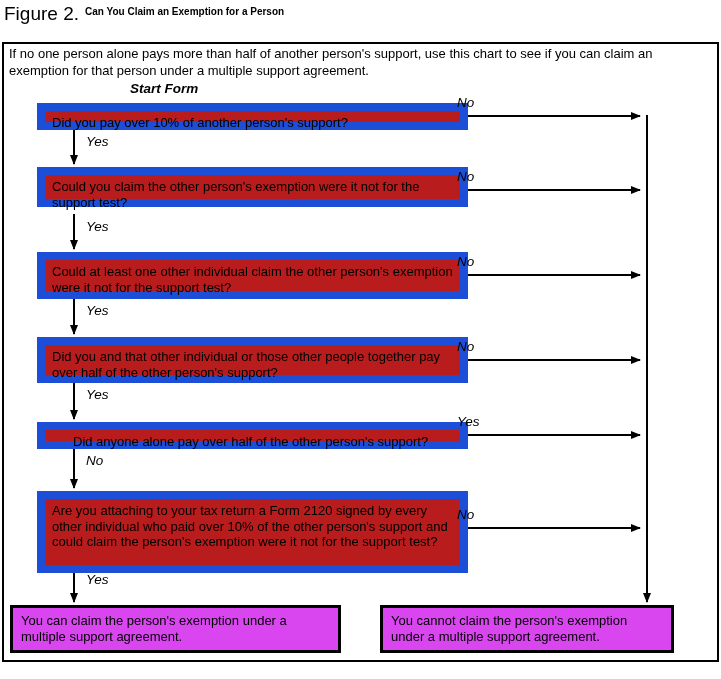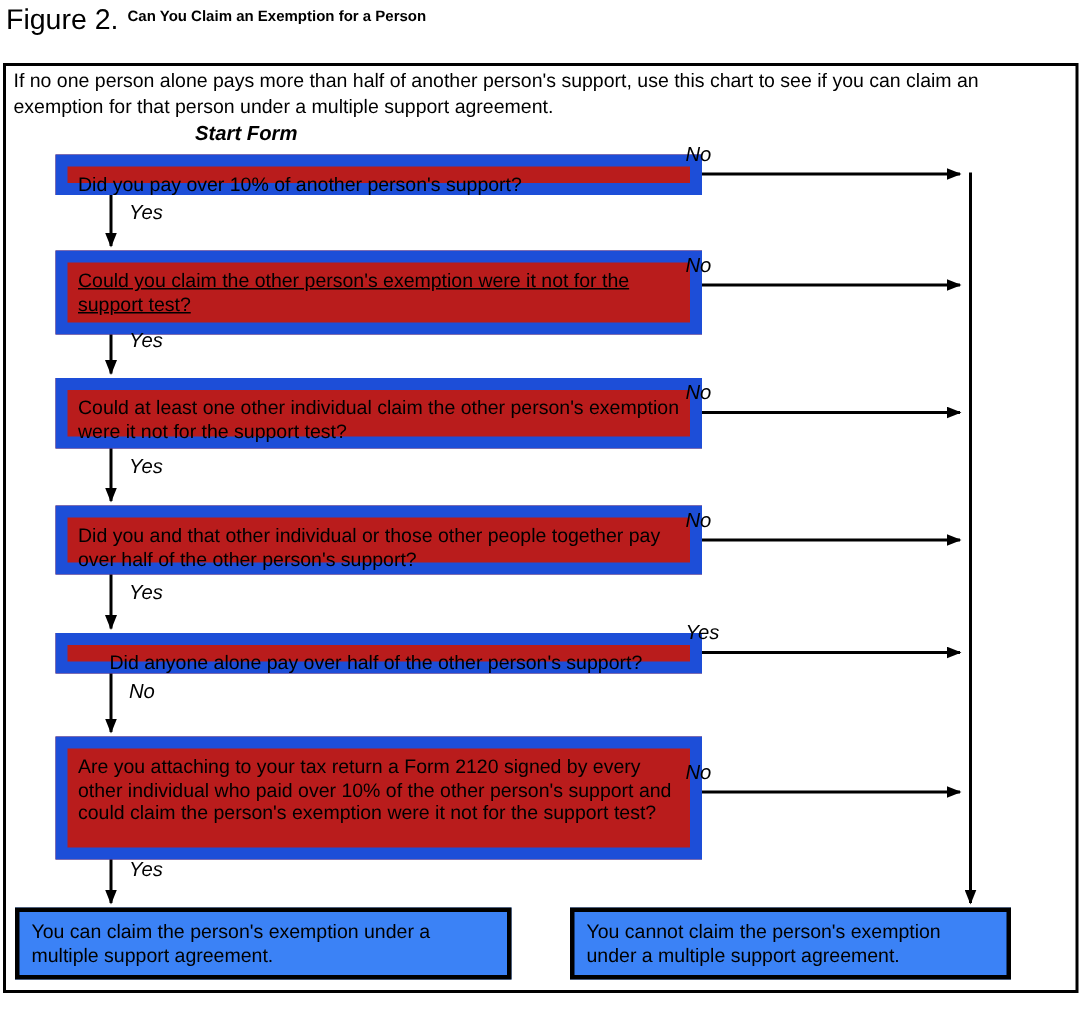--- a/index.html
+++ b/index.html
@@ -12,28 +12,28 @@
   .fig-title{position:absolute;left:85px;top:3px;font-size:10px;font-weight:bold;line-height:18px;}
   .outer{position:absolute;left:2px;top:42px;width:713px;height:616px;border:2px solid #000;}
   .intro{position:absolute;left:9px;top:46px;width:702px;font-size:13px;line-height:16.5px;}
   .start-here{position:absolute;left:130px;top:81px;font-size:13.5px;font-weight:bold;font-style:italic;}
   .qbox{
     position:absolute;left:10px;width:431px;box-sizing:border-box;
     border:8px solid #1d4ed8;background:#b91c1c;
     font-size:13px;line-height:15.5px;padding:4px 7px 0;margin-left:27px;
   }
   .q1{top:103px;height:27px;}
-  .q2{top:167px;height:56px;text-decoration:underline;}
+  .q2{top:167px;height:40px;}
   .q3{top:252px;height:47px;}
   .q4{top:337px;height:46px;}
   .q5{top:422px;height:27px;padding-left:28px;}
   .q6{top:491px;height:82px;}
   .result{
     position:absolute;top:605px;height:48px;box-sizing:border-box;
-    border:3px solid #000;background:#3b82f6;
+    border:3px solid #000;background:#d946ef;
     font-size:13px;line-height:16px;padding:5px 8px 0;
   }
   .result-yes{left:10px;width:331px;}
   .result-no{left:380px;width:294px;}
   .edge-label{position:absolute;font-size:13.5px;font-style:italic;}
   .r{left:457px;}
   .r1{top:95px;} .r2{top:169px;} .r3{top:254px;} .r4{top:339px;} .r5{top:414px;} .r6{top:507px;}
   .d{left:86px;}
   .d1{top:134px;} .d2{top:219px;} .d3{top:303px;} .d4{top:387px;} .d5{top:453px;} .d6{top:572px;}
   .arrows{position:absolute;left:0;top:0;pointer-events:none;}

